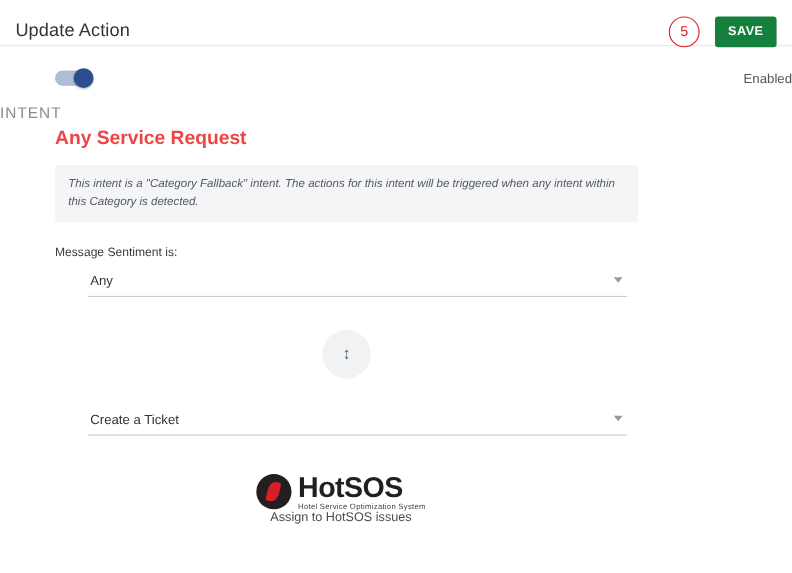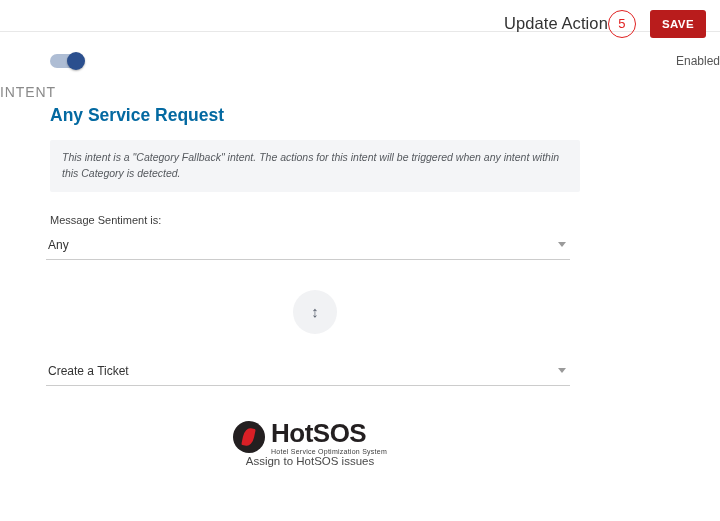--- a/index.html
+++ b/index.html
@@ -12,24 +12,24 @@
     height: 521px;
     background: #ffffff;
     font-family: "Liberation Sans", sans-serif;
     color: #333333;
     overflow: hidden;
     position: relative;
   }
 
   
   .header {
-    height: 32px;
-    display: flex;
-    align-items: center;
-    justify-content: flex-end;
+    height: 42px;
+    display: flex;
+    align-items: center;
+    justify-content: space-between;
     padding: 16px 14px 0 14px;
     background: #ffffff;
     border-bottom: 1px solid #e8e8e8;
     position: relative;
   }
   .header-title {
     font-size: 16.5px;
     color: #333333;
     letter-spacing: 0.1px;
   }
@@ -44,21 +44,21 @@
     border-radius: 50%;
     border: 1.6px solid #e02020;
     color: #e02020;
     font-size: 13px;
     display: flex;
     align-items: center;
     justify-content: center;
     background: transparent;
   }
   .save-button {
-    background: #b91c1c;
+    background: #15803d;
     color: #ffffff;
     font-size: 11.5px;
     font-weight: bold;
     letter-spacing: 0.4px;
     border: none;
     border-radius: 3px;
     padding: 8px 12px;
     cursor: pointer;
     font-family: "Liberation Sans", sans-serif;
   }
@@ -104,21 +104,21 @@
   .field-label-tiny {
     font-size: 14px;
     letter-spacing: 0.9px;
     color: #8a8a8a;
     margin-bottom: 5px;
     text-transform: uppercase;
   }
   .intent-title {
     font-size: 17.5px;
     font-weight: bold;
-    color: #0369a1;
+    color: #ef4444;
     padding-left: 50px;
     margin-bottom: 14px;
   }
 
   .info-box {
     margin-left: 50px;
     margin-right: 140px;
     background: #f4f5f7;
     border-radius: 2px;
     padding: 10px 12px;
@@ -131,21 +131,21 @@
   .field-label {
     font-size: 11px;
     font-weight: normal;
     color: #3c3c3c;
     padding-left: 50px;
     margin-top: 22px;
     margin-bottom: 8px;
   }
 
   .select-wrap {
-    margin-left: 46px;
+    margin-left: 80px;
     margin-right: 150px;
     border-bottom: 1px solid #cccccc;
     display: flex;
     align-items: center;
     justify-content: space-between;
     padding: 4px 2px 7px 2px;
   }
   .select-value {
     font-size: 12px;
     color: #333333;

